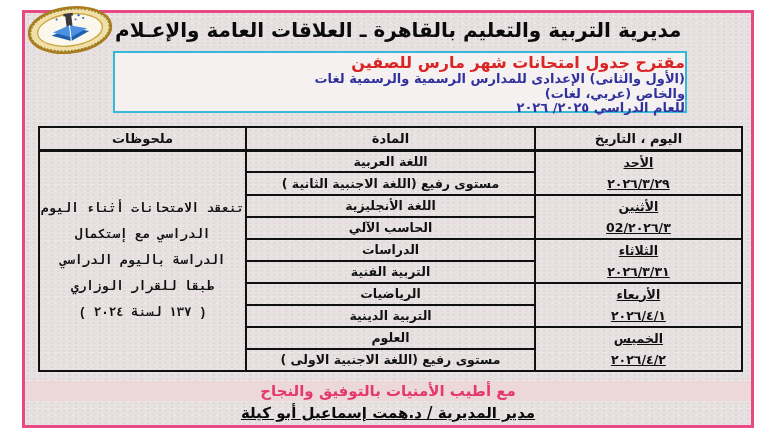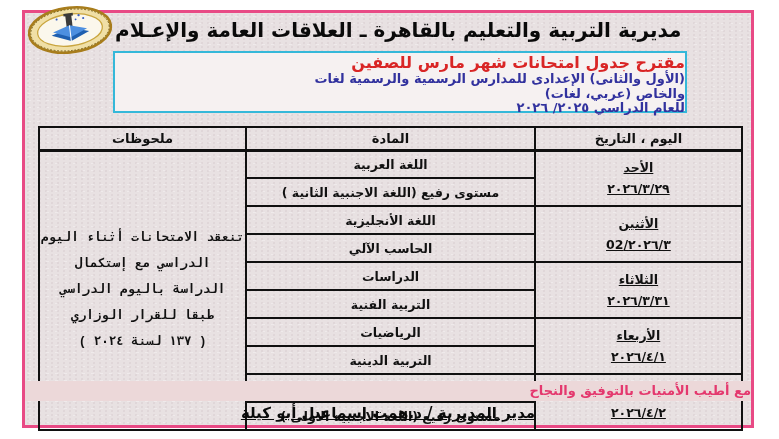--- a/index.html
+++ b/index.html
@@ -36,28 +36,28 @@
   .title-line1 { color:#d92525; font-size:16px; line-height:18px; }
   .title-line2, .title-line3, .title-line4 { color:#32329e; font-size:13px; line-height:14.5px; }
   
   table.sched {
     position:absolute; left:13px; top:113px; width:705px;
     border-collapse:collapse; table-layout:fixed;
     border:2.5px solid #101010;
   }
   .sched th, .sched td { border:2px solid #101010; text-align:center; vertical-align:middle; }
   .sched th { height:23px; font-size:13px; border-bottom:3px solid #101010;margin-top:28px; }
-  .sched td { height:28px; font-size:12.5px; }
+  .sched td { height:22px; font-size:12.5px; }
   .day-cell { line-height:21px;text-decoration:underline; }
   .notes-cell { font-size:13px; line-height:26px; white-space:pre-line; vertical-align:middle;font-family:Liberation Mono, monospace; }
   
   .wishes-band {
     position:absolute; left:0; right:0; top:368px; height:20px;
-    background:#ecd8d9; text-align:right;
-    color:#e4386e; font-size:13px; line-height:20px;
+    background:#ecd8d9; text-align:center;
+    color:#e4386e; font-size:15px; line-height:20px;
   }
   .signature {
     position:absolute; left:0; right:0; top:388px; height:26px;
     text-align:center; font-size:15px; line-height:24px; color:#0a0a0a;text-decoration:underline;
   }
 </style>
 </head>
 <body>
 
 <div class="content">

